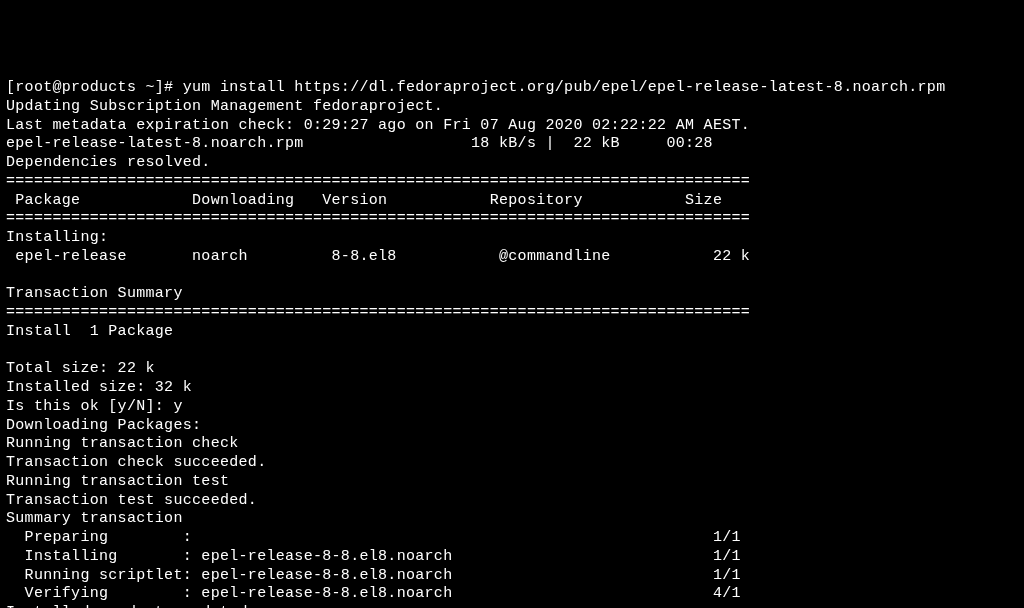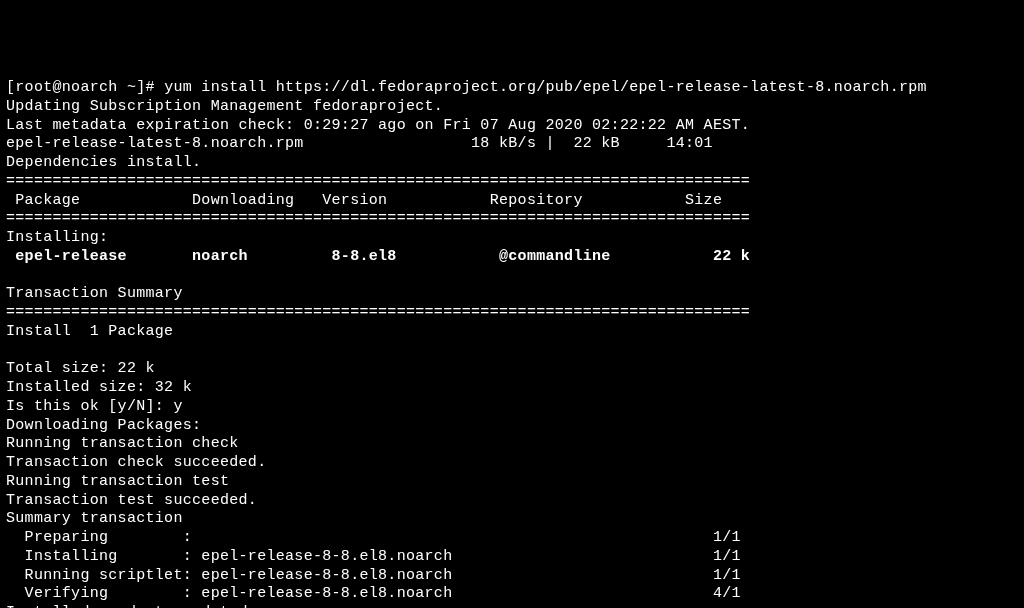--- a/index.html
+++ b/index.html
@@ -17,33 +17,33 @@
       width: 1024px;
       height: 608px;
       overflow: hidden;
       white-space: pre;
       letter-spacing: 0.3px;
     }
     .terminal {
       white-space: pre;
     }
     .bold {
-      font-weight: bold;
+      font-weight: normal;
     }
   </style>
 </head>
 <body>
 
 
 
-<div class="terminal"><span>[root@noarch ~]# </span><span>yum install https://dl.fedoraproject.org/pub/epel/epel-release-latest-8.noarch.rpm</span>
+<div class="terminal"><span>[root@products ~]# </span><span>yum install https://dl.fedoraproject.org/pub/epel/epel-release-latest-8.noarch.rpm</span>
 <span>Updating Subscription Management fedoraproject.</span>
 <span>Last metadata expiration check: 0:29:27 ago on Fri 07 Aug 2020 02:22:22 AM AEST.</span>
-<span>epel-release-latest-8.noarch.rpm                  18 kB/s |  22 kB     14:01</span>
-<span>Dependencies install.</span>
+<span>epel-release-latest-8.noarch.rpm                  18 kB/s |  22 kB     00:28</span>
+<span>Dependencies resolved.</span>
 <span>================================================================================</span>
 <span> Package            Downloading   Version           Repository           Size</span>
 <span>================================================================================</span>
 <span>Installing:</span>
 <span class="bold"> epel-release       noarch         8-8.el8           @commandline           22 k</span>
 <span></span>
 <span>Transaction Summary</span>
 <span>================================================================================</span>
 <span>Install  1 Package</span>
 <span></span>

